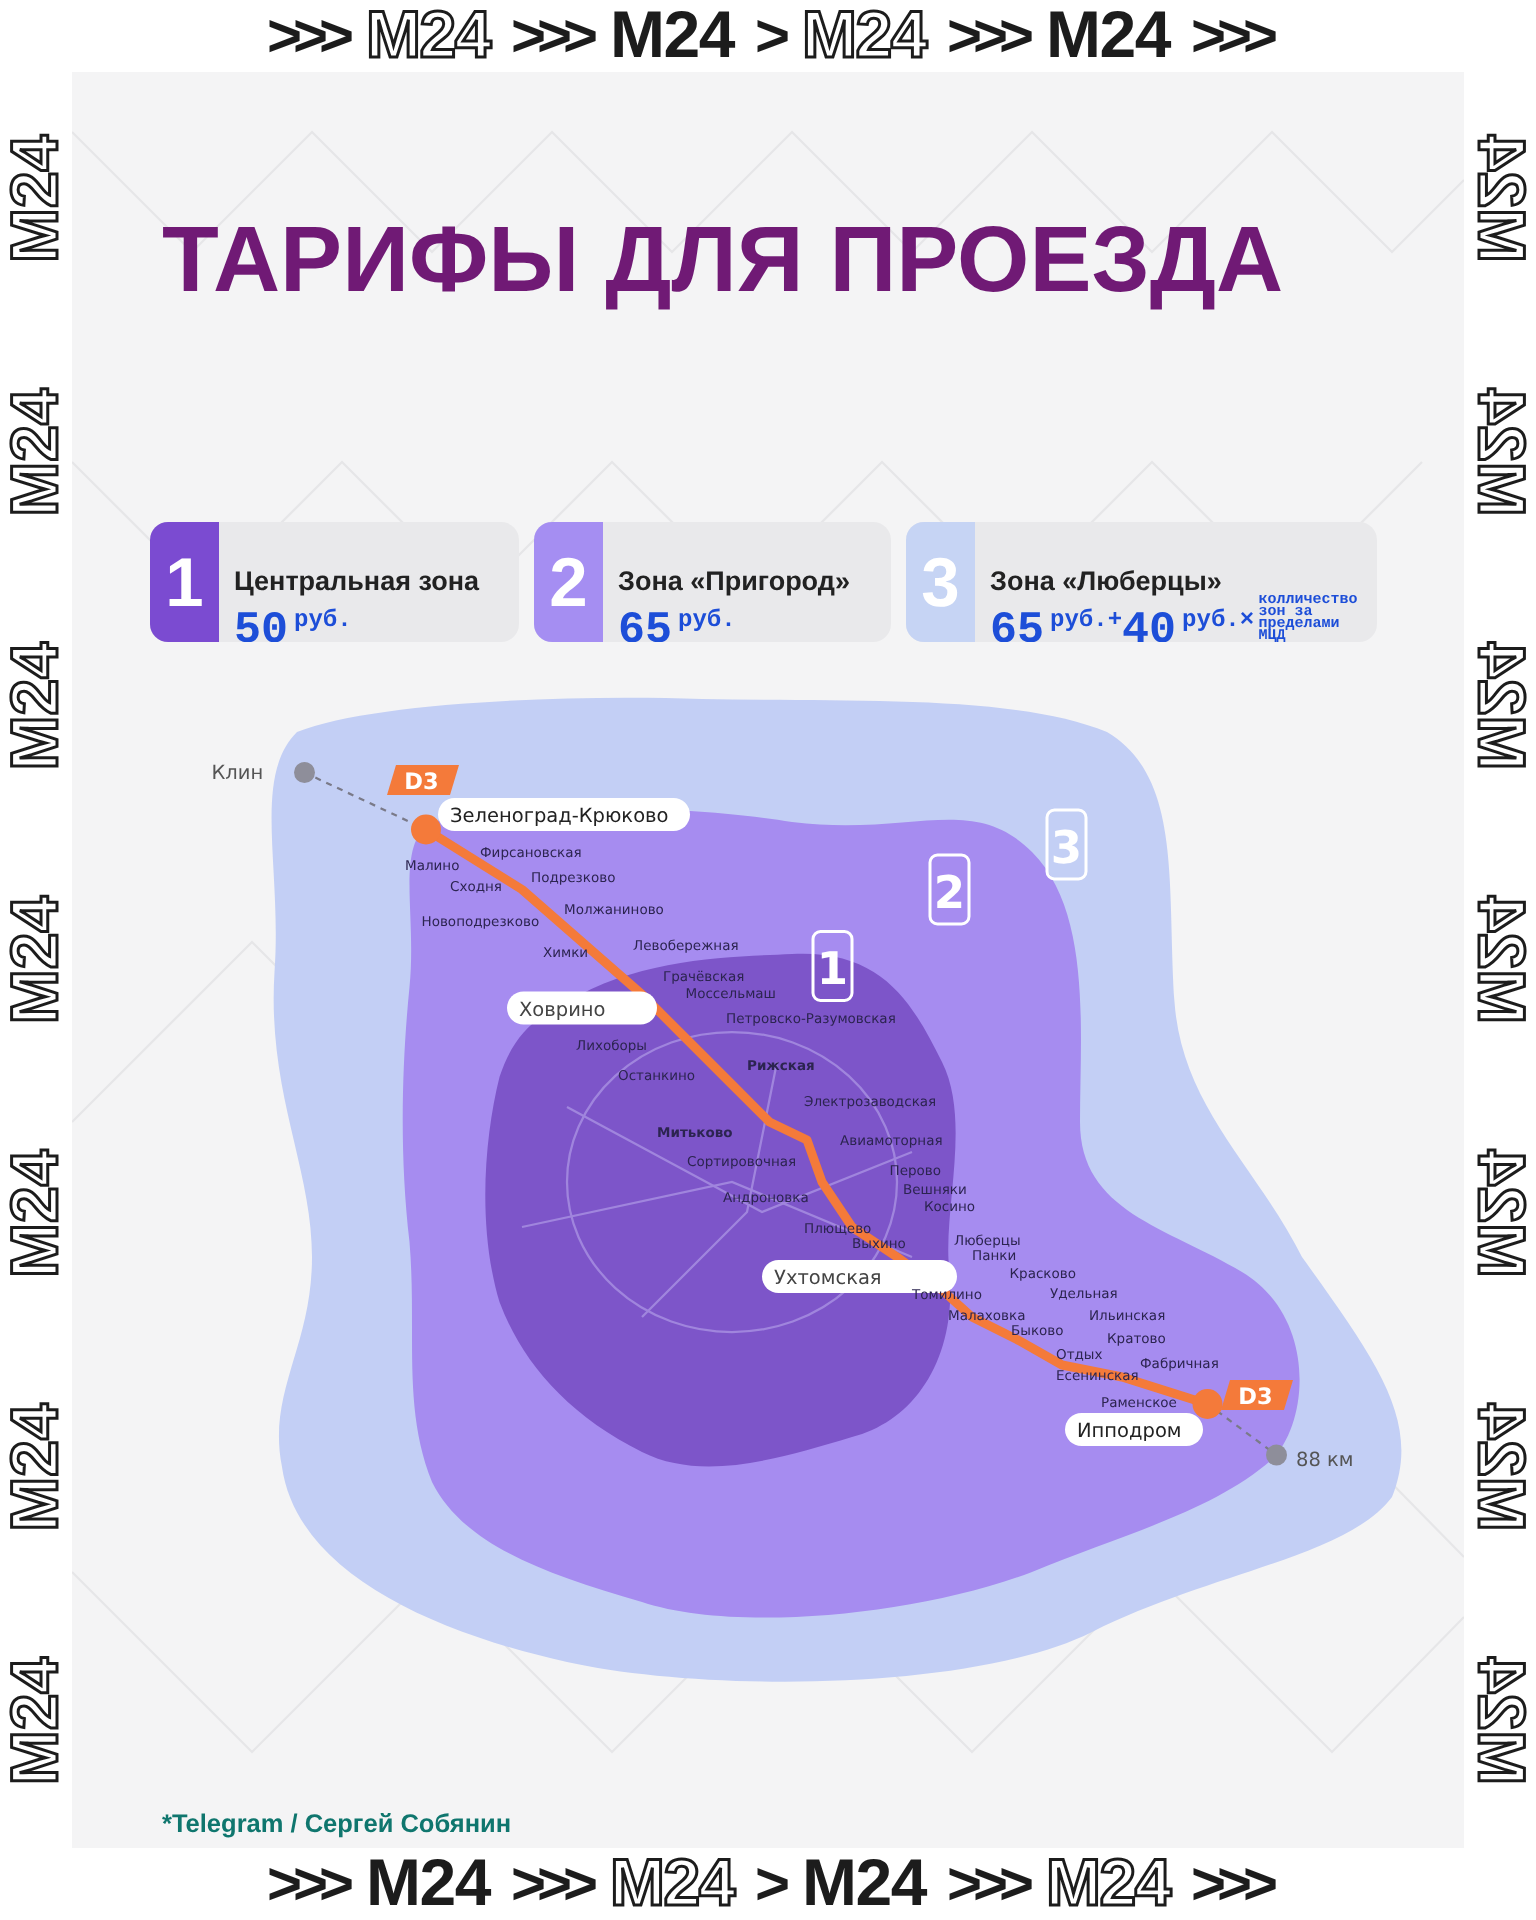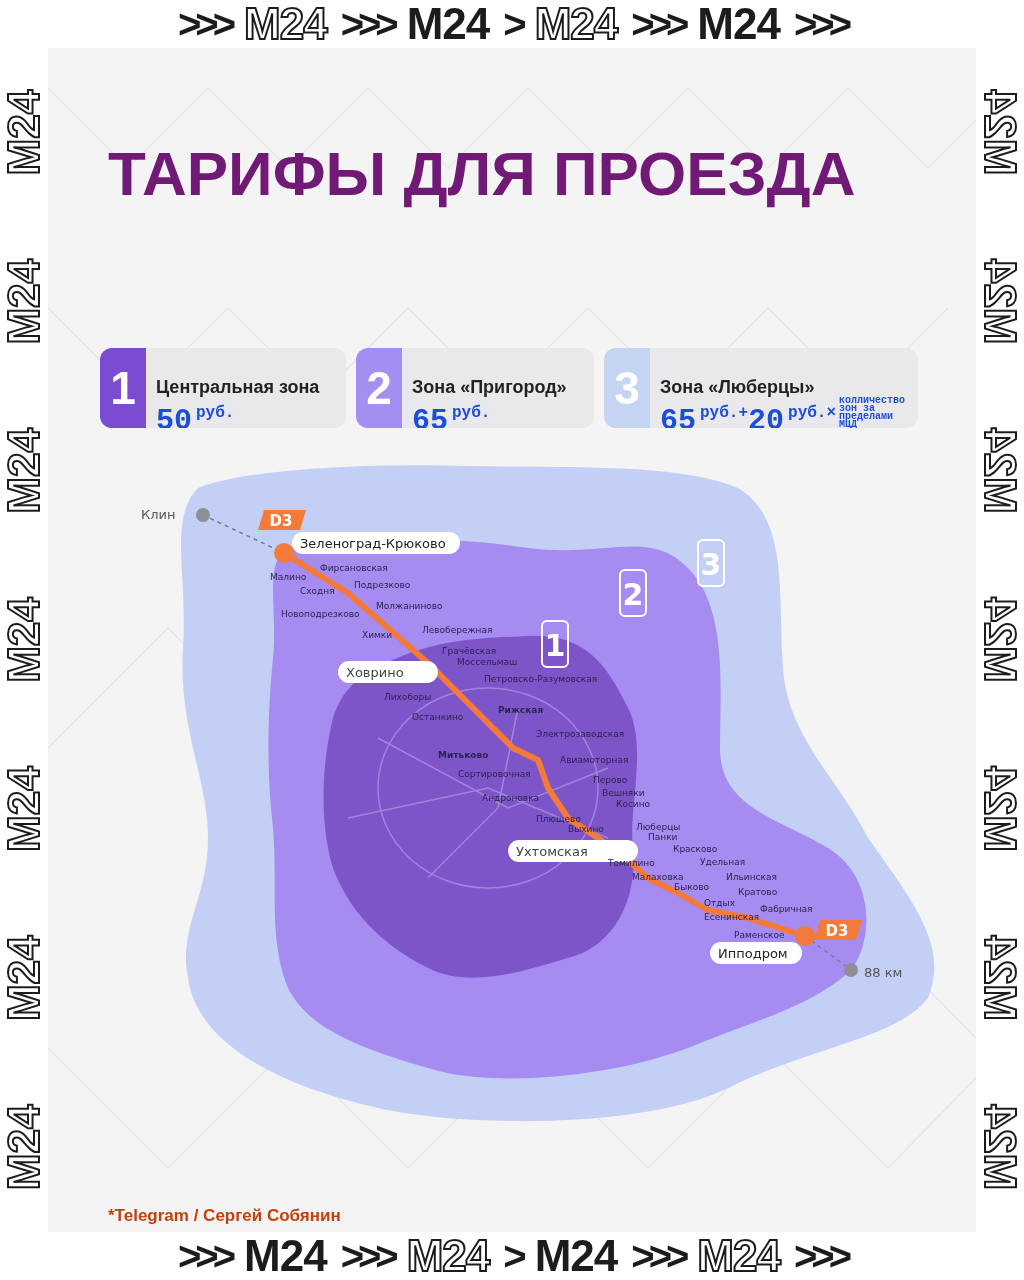--- a/index.html
+++ b/index.html
@@ -23,21 +23,21 @@
   .zone-card { display:flex; height:80px; background:#e9e9eb; border-radius:12px; overflow:hidden; }
   .zone-num { width:46px; display:flex; align-items:center; justify-content:center; color:#fff; font-family:"Liberation Sans", sans-serif; font-weight:bold; font-size:46px; }
   .zone-body { padding:10px 10px 0 10px; }
   .zone-name { font-family:"Liberation Sans", sans-serif; font-weight:bold; font-size:18px; color:#222; margin-top:19px; }
   .zone-price { font-family:Liberation Mono, monospace; font-weight:bold; color:#1d4ed8; margin-top:6px; display:flex; align-items:flex-start; }
   .big { font-size:30px; }
   .small { font-size:16px; margin-left:4px; }
   .note { font-size:10px; line-height:8px; font-weight:bold; margin-left:3px; align-self:center; margin-top:-16px; }
   .map { position:absolute; left:0; top:0; }
   .map text { font-family:"DejaVu Sans", sans-serif; }
-  .source { position:absolute; left:60px; top:1158px; font-family:"Liberation Sans", sans-serif; font-weight:bold; font-size:17px; color:#c2410c; }
+  .source { position:absolute; left:60px; top:1158px; font-family:"Liberation Sans", sans-serif; font-weight:bold; font-size:17px; color:#0f766e; }
 </style>
 </head>
 <body>
 
 <div class="frame-strip top">
   <span class="chev">&gt;&gt;&gt;</span>
   <span class="m24-outline">M24</span>
   <span class="chev">&gt;&gt;&gt;</span>
   <span class="m24-solid">M24</span>
   <span class="chev">&gt;</span>
@@ -106,21 +106,21 @@
         </div>
       </div>
     </div>
     <div class="zone-card" style="width:314px">
       <div class="zone-num" style="background:#c6d4f4">3</div>
       <div class="zone-body">
         <div class="zone-name">Зона «Люберцы»</div>
         <div class="zone-price">
           <span class="big">65</span>
           <span class="small">руб.+</span>
-          <span class="big">20</span>
+          <span class="big">40</span>
           <span class="small">руб.×</span>
           <span class="note" style="width:64px">колличество зон за пределами МЦД</span>
         </div>
       </div>
     </div>
   </div>
 
   <svg class="map" width="928" height="1184">
 
     <path fill="#c3cff5" d="M150,440 C200,420 330,415 420,418 C520,420 630,415 690,440 C740,470 730,540 735,620 C740,690 790,730 820,790 C870,860 900,900 880,950 C850,990 760,1000 680,1040 C600,1080 420,1080 330,1060 C240,1040 150,1000 140,930 C130,880 160,850 160,790 C160,730 130,680 135,600 C140,530 120,470 150,440 Z"></path>

